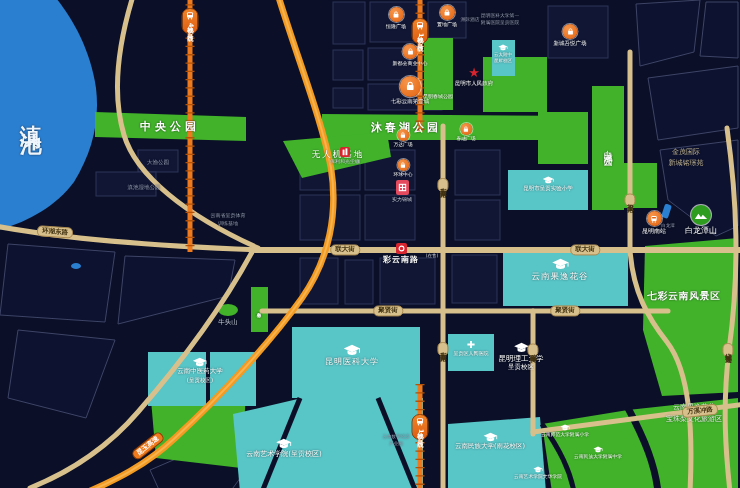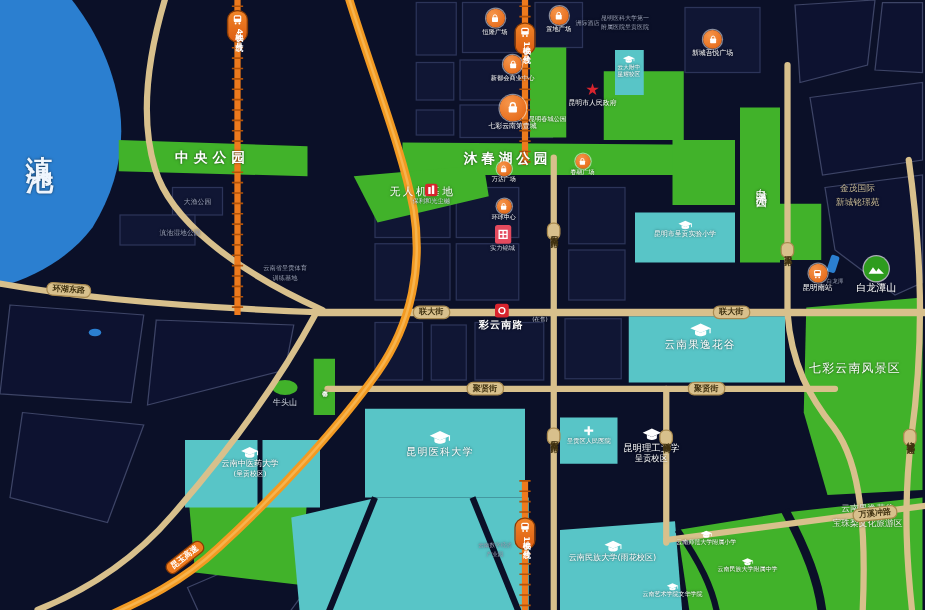--- a/index.html
+++ b/index.html
@@ -163,21 +163,21 @@
       <path d="M420,384 L420,492" stroke="#b35208" stroke-width="9" stroke-dasharray="1.3,7"></path>
     </g>
   </svg>
 
   <span class="lbl v b" style="left:31px;top:115px;font-size:22px;color:#eef5fd;letter-spacing:8px;">滇池</span>
 
   <span class="lbl b" style="left:170px;top:127px;font-size:11px;letter-spacing:4px;">中央公园</span>
   <span class="lbl b" style="left:406px;top:128px;font-size:11px;letter-spacing:3px;">沐春湖公园</span>
   <span class="lbl" style="left:338px;top:155px;font-size:8.5px;letter-spacing:2px;">无人机基地</span>
   <span class="lbl v" style="left:608px;top:148px;font-size:9px;letter-spacing:2px;">白龙潭公园</span>
-  <span class="lbl" style="left:684px;top:296px;font-size:9.5px;letter-spacing:1px;">七彩云南风景区</span>
+  <span class="lbl" style="left:684px;top:296px;font-size:9.5px;letter-spacing:1px;font-weight:bold;">七彩云南风景区</span>
   <span class="lbl" style="left:438px;top:97px;font-size:5px;">昆明春城公园</span>
 
   <div class="poi" style="left:701px;top:205px;">
     <span class="hillmark">
       <svg width="14" height="9" viewBox="0 0 16 10">
           <path d="M1 9 5 3 8 7 10 4 15 9Z" fill="#fff"></path>
         </svg>
     </span>
     <span class="plbl" style="font-size:8px;">白龙潭山</span>
   </div>
@@ -343,20 +343,28 @@
   </div>
   <div class="poi" style="left:521px;top:342px;">
     <svg class="capsvg" width="16" height="11" viewBox="0 0 24 16">
         <path d="M12 1 23 6 12 11 1 6Z" fill="#fff"></path>
         <path d="M6 8.5V12c0 1.6 3 2.6 6 2.6s6-1 6-2.6V8.5L12 11Z" fill="#fff"></path>
         <rect x="21.4" y="6" width="1.3" height="5.5" fill="#fff"></rect>
       </svg>
     <span class="plbl" style="font-size:7.5px;text-align:right;">昆明理工大学</span>
     <span class="plbl" style="font-size:6.5px;text-align:right;">呈贡校区</span>
   </div>
+  <div class="poi" style="left:284px;top:438px;">
+    <svg class="capsvg" width="17" height="11" viewBox="0 0 24 16">
+        <path d="M12 1 23 6 12 11 1 6Z" fill="#fff"></path>
+        <path d="M6 8.5V12c0 1.6 3 2.6 6 2.6s6-1 6-2.6V8.5L12 11Z" fill="#fff"></path>
+        <rect x="21.4" y="6" width="1.3" height="5.5" fill="#fff"></rect>
+      </svg>
+    <span class="plbl" style="font-size:7px;">云南艺术学院(呈贡校区)</span>
+  </div>
   <div class="poi" style="left:490px;top:432px;">
     <svg class="capsvg" width="15" height="10" viewBox="0 0 24 16">
         <path d="M12 1 23 6 12 11 1 6Z" fill="#fff"></path>
         <path d="M6 8.5V12c0 1.6 3 2.6 6 2.6s6-1 6-2.6V8.5L12 11Z" fill="#fff"></path>
         <rect x="21.4" y="6" width="1.3" height="5.5" fill="#fff"></rect>
       </svg>
     <span class="plbl" style="font-size:6.5px;">云南民族大学(雨花校区)</span>
   </div>
   <div class="poi" style="left:503px;top:44px;">
     <svg class="capsvg" width="10" height="7" viewBox="0 0 24 16">

